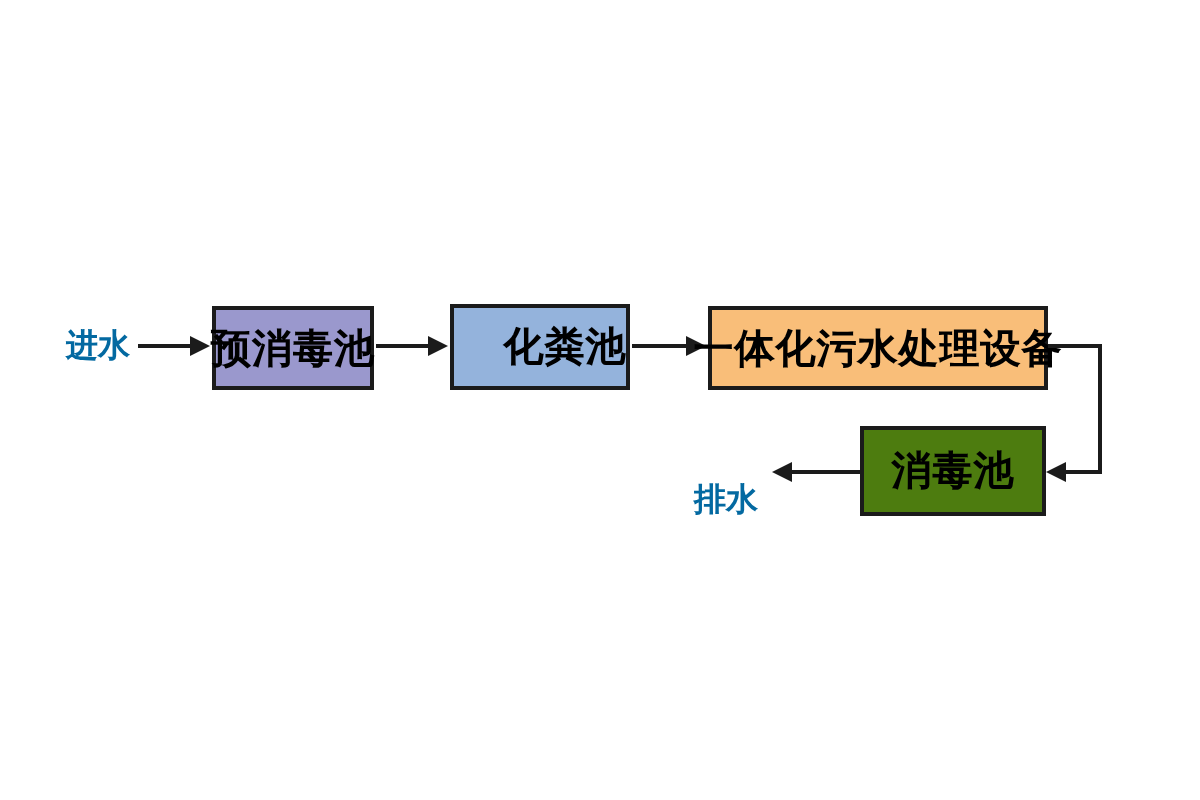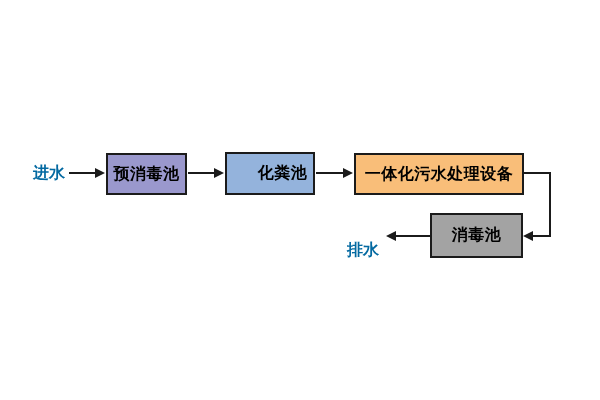--- a/index.html
+++ b/index.html
@@ -16,21 +16,21 @@
   }
   .node {
     position: absolute;
     border: 2px solid #1b1b1b;
     box-sizing: border-box;
     display: flex;
     align-items: center;
     justify-content: center;
   }
   .node-label {
-    font-size: 16px;
+    font-size: 20px;
     font-weight: bold;
     color: #000000;
     letter-spacing: 0.5px;
     white-space: nowrap;
   }
   .flow-label {
     position: absolute;
     font-size: 16px;
     font-weight: bold;
     color: #0369a1;
@@ -83,21 +83,21 @@
 
   <div class="node" style="left: 354px; top: 153px; width: 170px; height: 42px; background: rgb(249, 190, 121);">
     <span class="node-label">一体化污水处理设备</span>
   </div>
 
   <div class="line" style="left: 524px; top: 172px; width: 27px; height: 2px; background: rgb(27, 27, 27);"></div>
   <div class="line" style="left: 549px; top: 172px; width: 2px; height: 65px; background: rgb(27, 27, 27);"></div>
   <div class="line" style="left: 533px; top: 235px; width: 18px; height: 2px; background: rgb(27, 27, 27);"></div>
   <div class="arrowhead left" style="left:523px; top:231px;"></div>
 
-  <div class="node" style="left: 430px; top: 213px; width: 93px; height: 45px; background: #a3a3a3;">
+  <div class="node" style="left: 430px; top: 213px; width: 93px; height: 45px; background: #4d7c0f;">
     <span class="node-label">消毒池</span>
   </div>
 
   <div class="line" style="left: 396px; top: 235px; width: 34px; height: 2px; background: rgb(27, 27, 27);"></div>
   <div class="arrowhead left" style="left:386px; top:231px;"></div>
 
   <span class="flow-label" style="left:347px; top:240px;">排水</span>
 
 </div>
 

